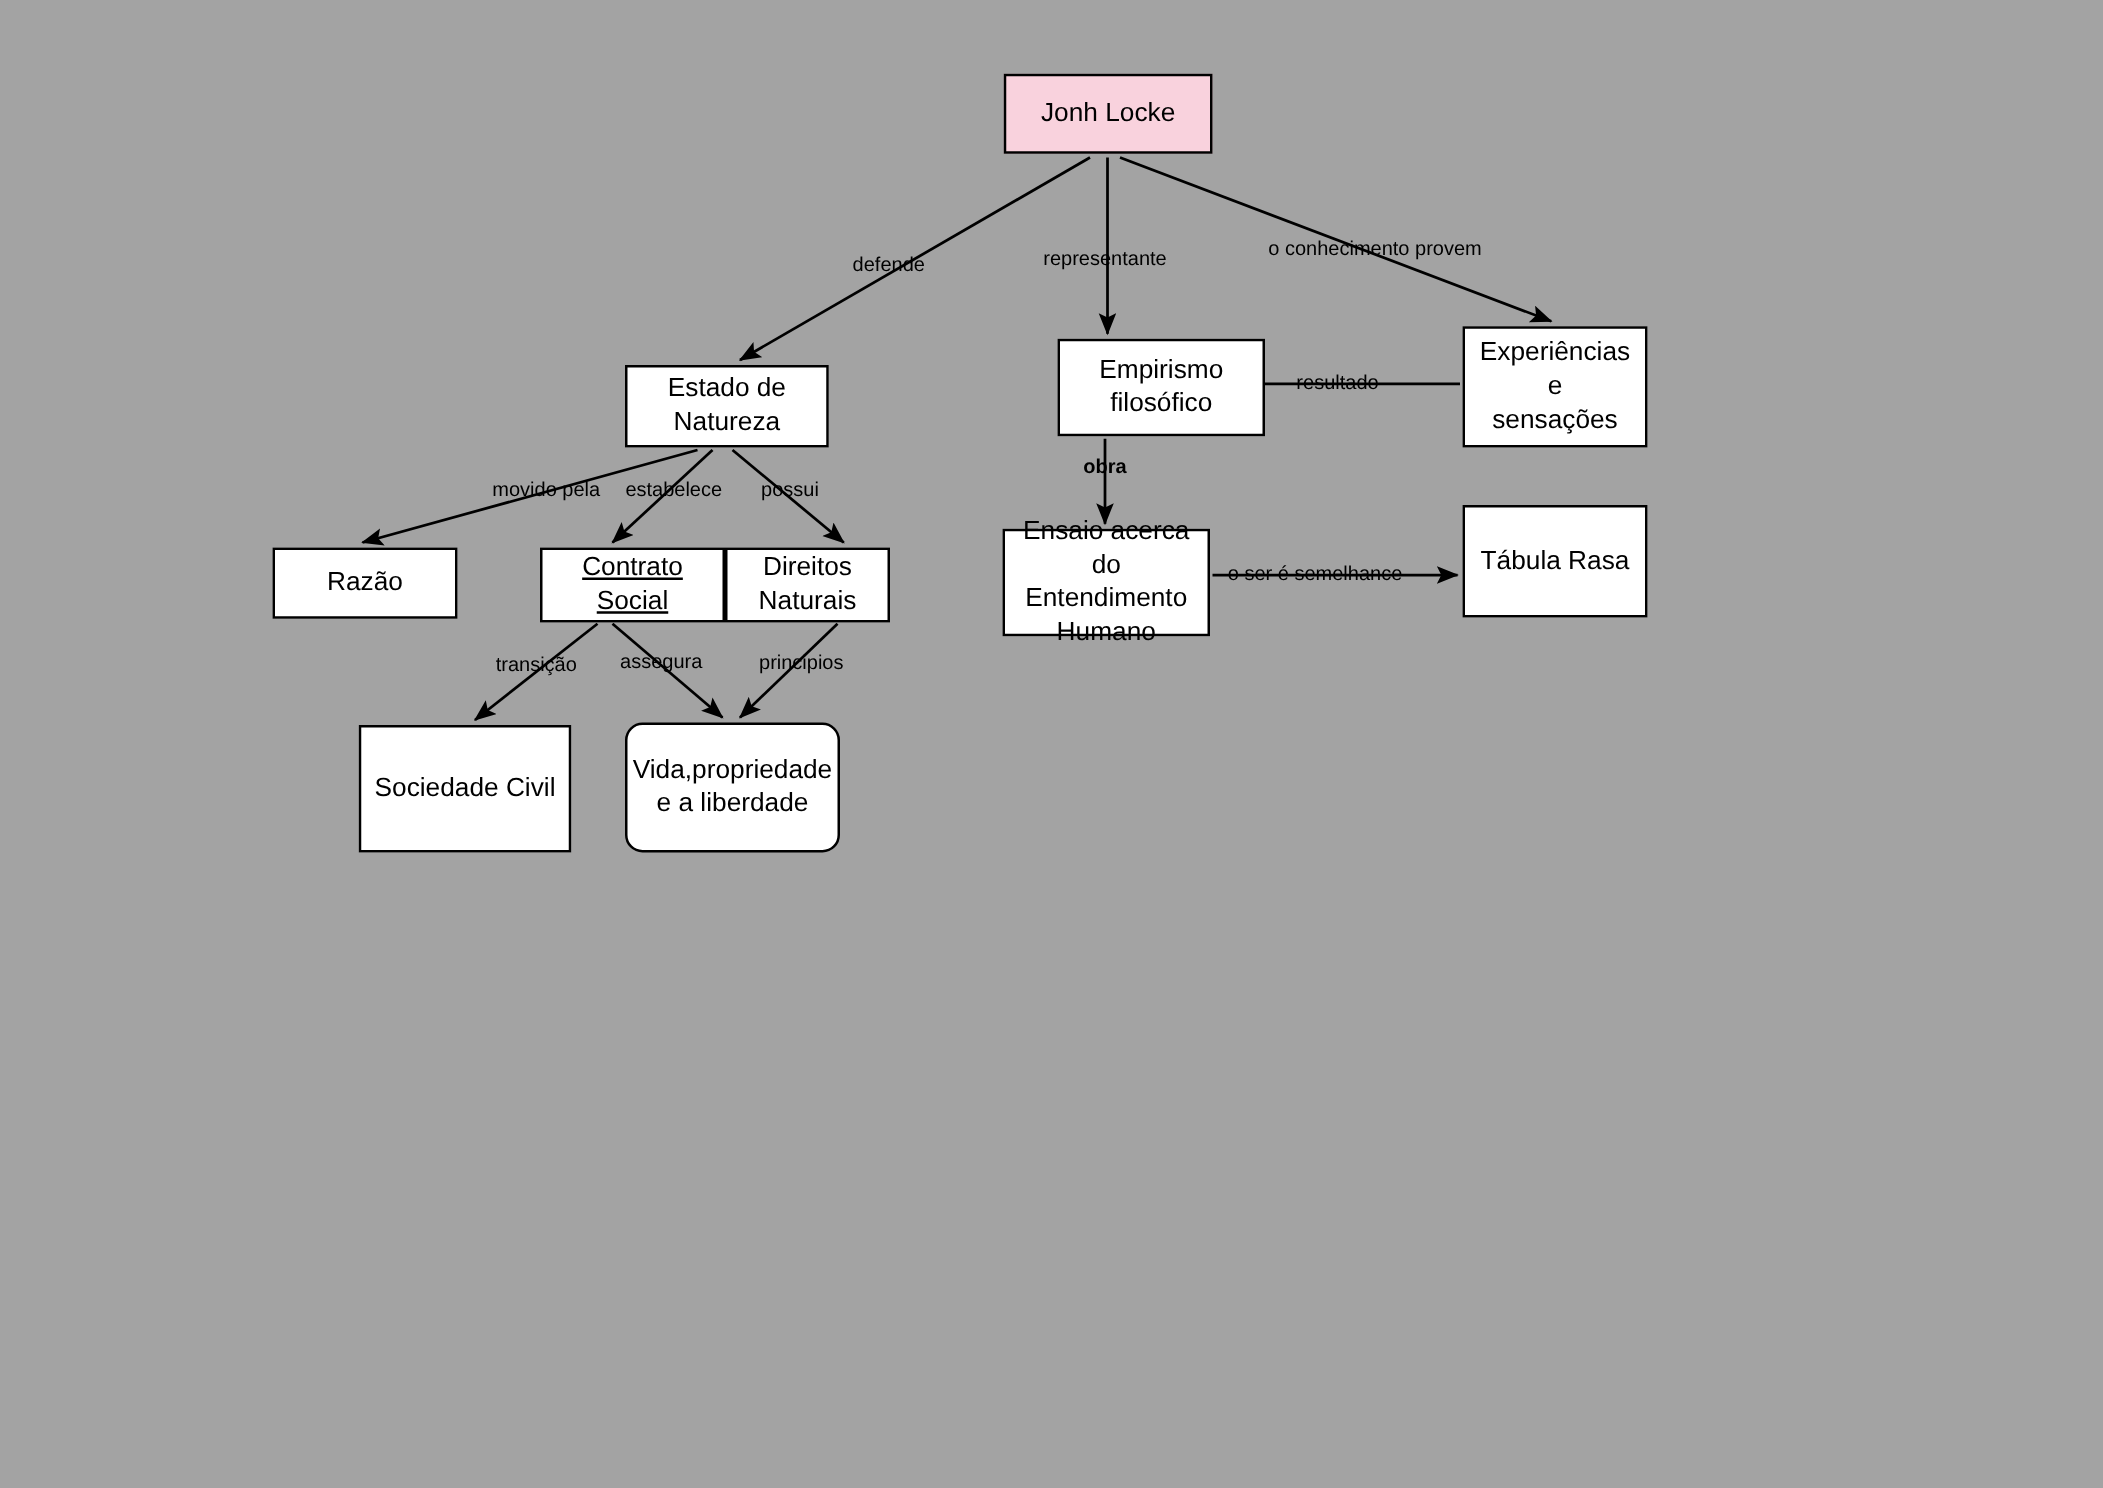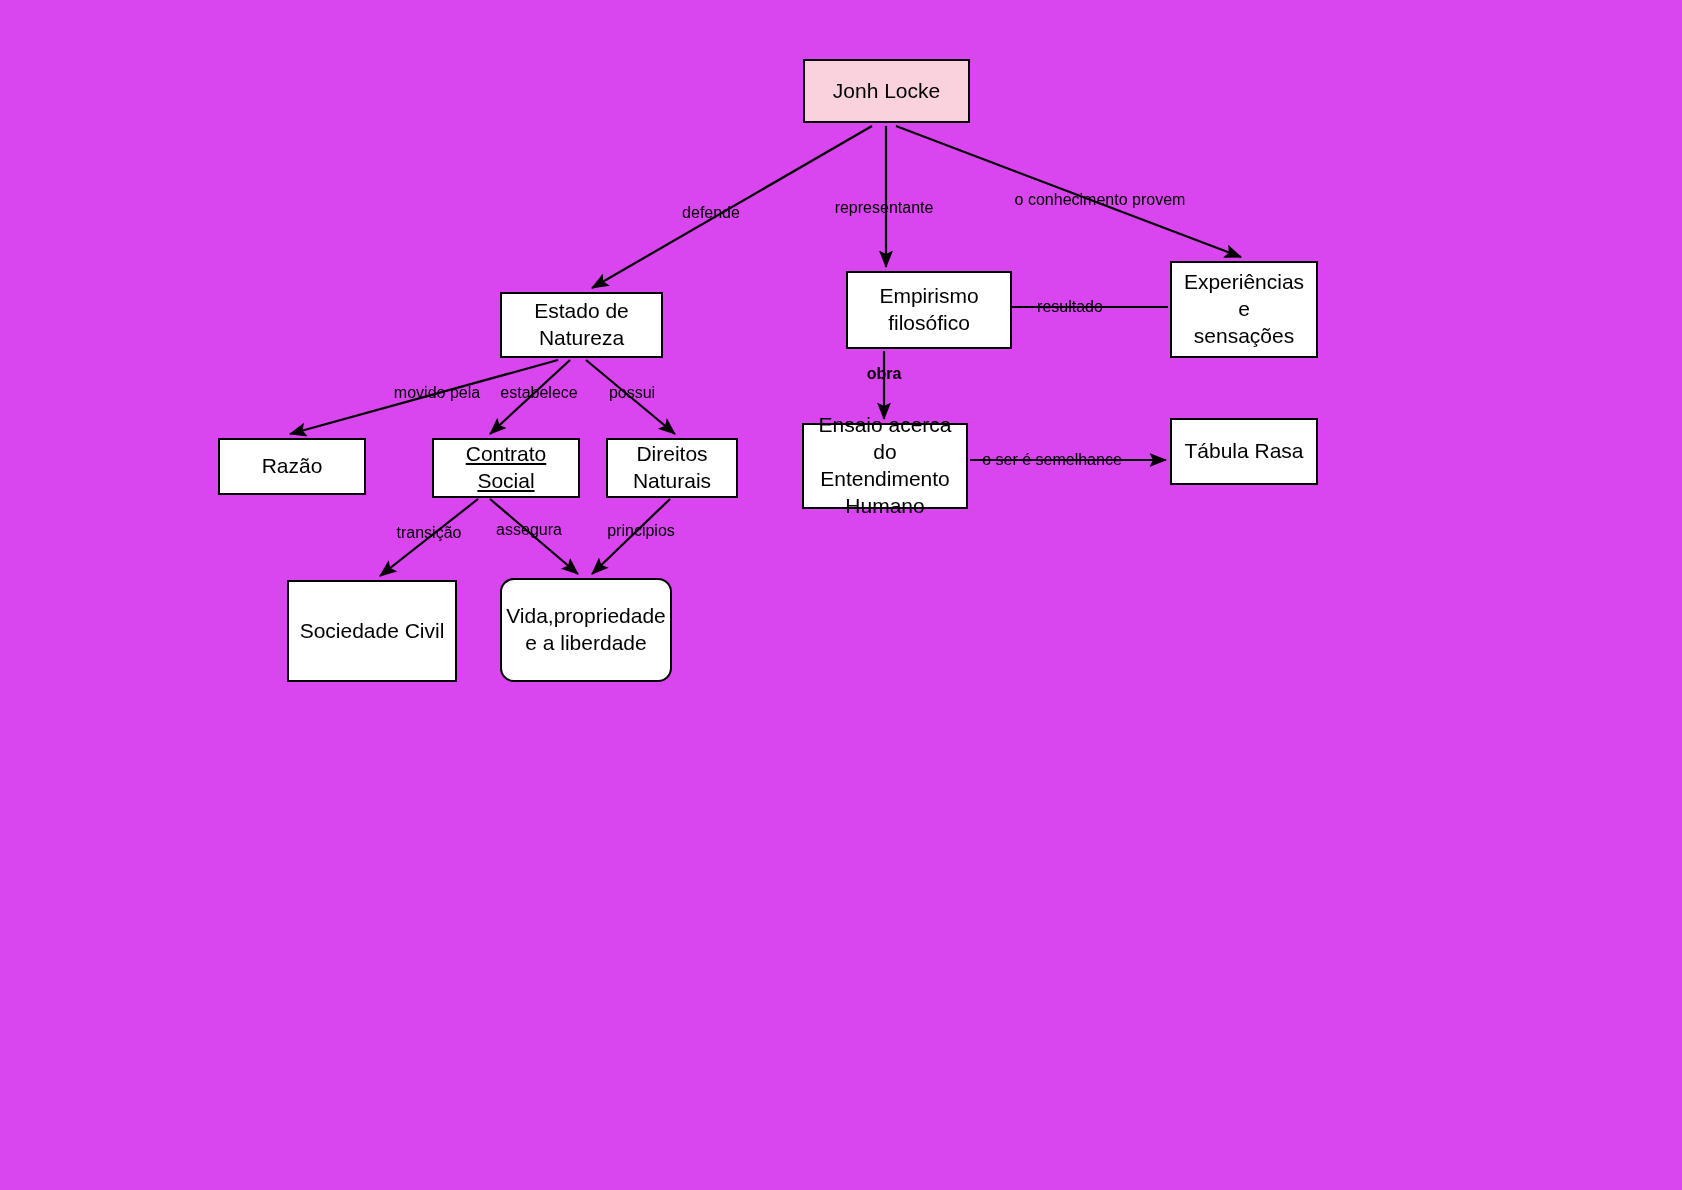--- a/index.html
+++ b/index.html
@@ -9,21 +9,21 @@
     background: #ffffff;
   }
   body {
     font-family: "Liberation Sans", sans-serif;
     color: #000000;
   }
   #canvas {
     position: relative;
     width: 1682px;
     height: 1190px;
-    background: #d946ef;
+    background: #a3a3a3;
     overflow: hidden;
   }
   #edge-layer {
     position: absolute;
     left: 0;
     top: 0;
     width: 1682px;
     height: 1190px;
     pointer-events: none;
   }
@@ -88,26 +88,26 @@
       <div class="node root" style="left: 803px; top: 59px; width: 167px; height: 64px;">Jonh Locke</div>
       <div class="node" style="left: 500px; top: 292px; width: 163px; height: 66px;">Estado de
 Natureza</div>
       <div class="node" style="left: 846px; top: 271px; width: 166px; height: 78px;">Empirismo
 filosófico</div>
       <div class="node" style="left: 1170px; top: 261px; width: 148px; height: 97px;">Experiências e
 sensações</div>
       <div class="node" style="left: 218px; top: 438px; width: 148px; height: 57px;">Razão</div>
       <div class="node" style="left: 432px; top: 438px; width: 148px; height: 60px; text-decoration: underline;">Contrato
 Social</div>
-      <div class="node" style="left: 606px; top: 438px; width: 132px; height: 60px;">Direitos
+      <div class="node" style="left: 580px; top: 438px; width: 132px; height: 60px;">Direitos
 Naturais</div>
       <div class="node" style="left: 802px; top: 423px; width: 166px; height: 86px;">Ensaio acerca do
 Entendimento
 Humano</div>
-      <div class="node" style="left: 1170px; top: 418px; width: 148px; height: 67px;">Tábula Rasa</div>
+      <div class="node" style="left: 1170px; top: 404px; width: 148px; height: 90px;">Tábula Rasa</div>
       <div class="node" style="left: 287px; top: 580px; width: 170px; height: 102px;">Sociedade Civil</div>
       <div class="node" style="left: 500px; top: 578px; width: 172px; height: 104px; border-radius: 14px;">Vida,propriedade
 e a liberdade</div>
     </div>
   <div id="label-layer">
       <div class="edge-label" style="left: 711px; top: 213px;">defende</div>
       <div class="edge-label" style="left: 884px; top: 208px;">representante</div>
       <div class="edge-label" style="left: 1100px; top: 200px; text-align: center;">o conhecimento provem</div>
       <div class="edge-label" style="left: 1070px; top: 307px;">resultado</div>
       <div class="edge-label" style="left: 884px; top: 374px; font-weight: bold;">obra</div>

